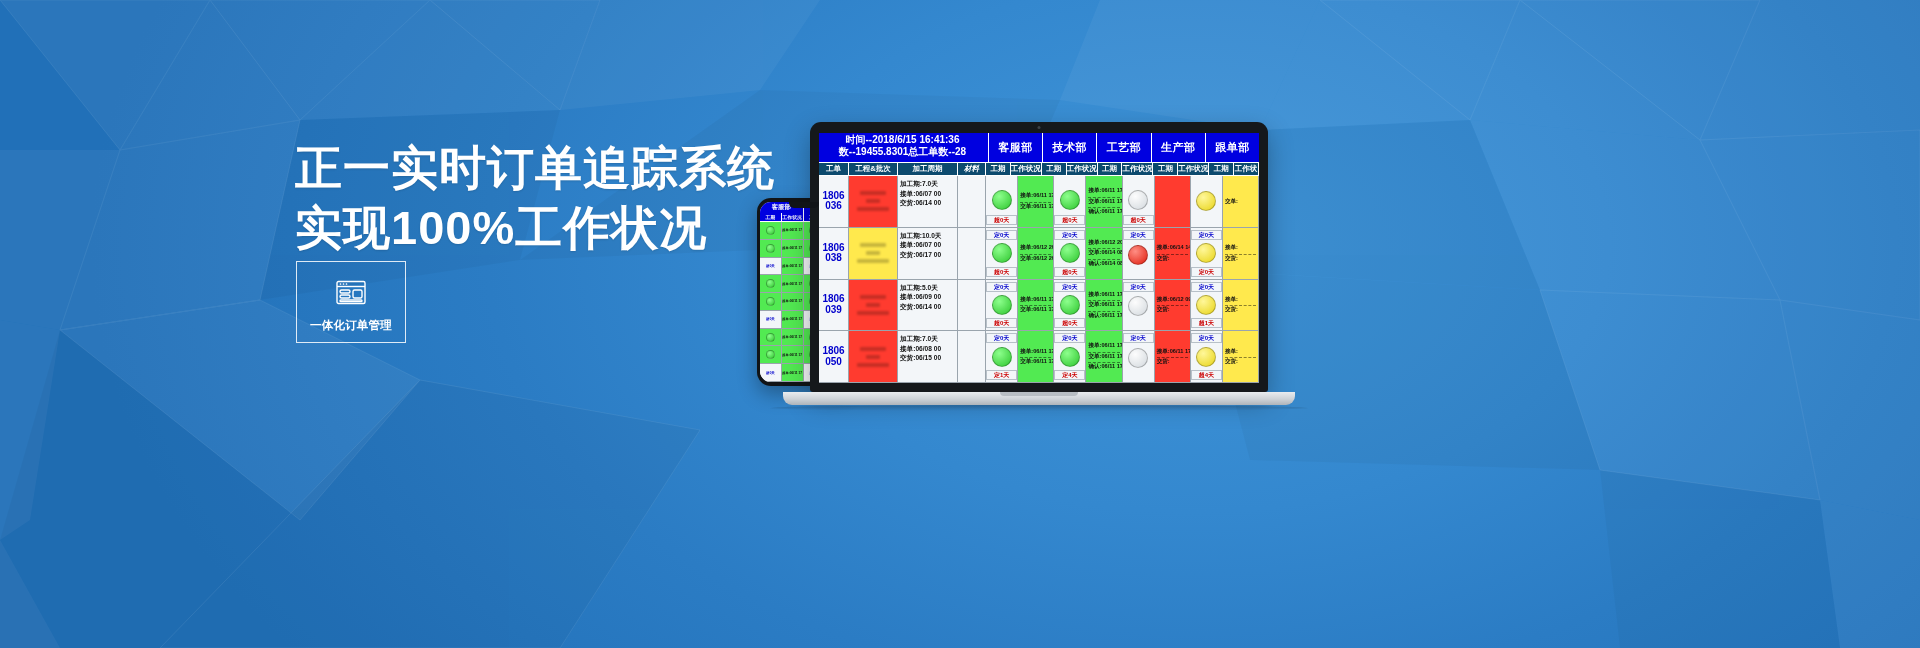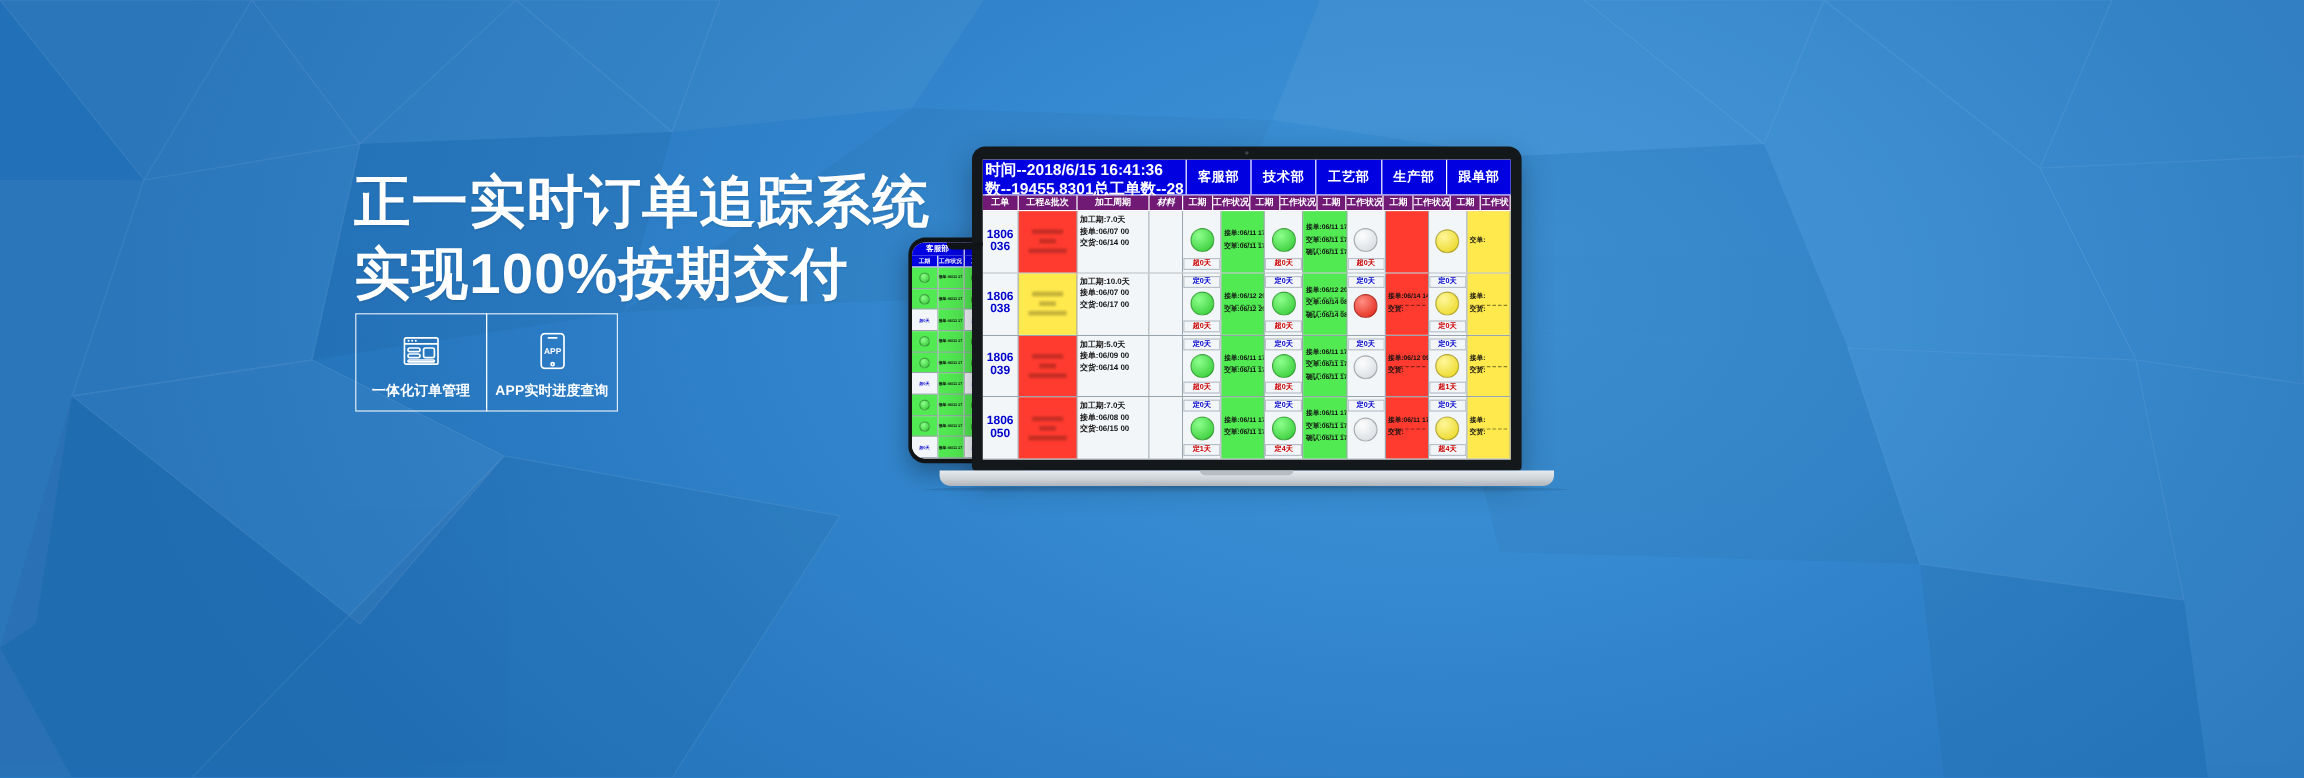--- a/index.html
+++ b/index.html
@@ -139,33 +139,33 @@
 
   
   .erp { width: 100%; height: 100%; display: flex; flex-direction: column;
          font-family: "Liberation Sans", sans-serif; }
   .erp-top {
     background: #0000e0; color: #fff; display: flex;
     height: 30px; border-bottom: 1px solid #fff;
   }
   .erp-meta { width: 170px; padding: 1px 2px; border-right: 1px solid #fff; }
   .erp-meta .mrow {
-    font-size: 13px; font-weight: bold; line-height: 1.22;
-    display: flex; justify-content: flex-start; white-space: nowrap;
+    font-size: 10px; font-weight: bold; line-height: 1.22;
+    display: flex; justify-content: center; white-space: nowrap;
   }
   .erp-meta .mrow span:last-child { padding-right:2px; }
   .dept {
     flex: 1; display: flex; align-items: center; justify-content: center;
     font-size: 11px; font-weight: bold; border-right: 1px solid #ffffff;
     letter-spacing: 0.5px;
   }
   .dept:last-child { border-right: none; }
 
   .erp-head {
-    display: flex; background: #701a75; color: #fff;
+    display: flex; background: #0c4a6e; color: #fff;
     height: 13px; border-bottom: 1px solid #fff;
   }
   .erp-head .hc {
     display: flex; align-items: center; justify-content: center;
     font-size: 7.5px; font-weight: bold;
     border-right: 1px solid #fff; white-space: nowrap;
   }
 
   .erp-body { flex: 1; display: flex; flex-direction: column; }
   .erow { flex: 1; display: flex; border-bottom: 1px solid #9aa4ad; min-height: 0; }
@@ -264,21 +264,21 @@
       <polygon points="1700,140 1920,130 1920,320 1780,300"></polygon>
       <polygon points="260,300 420,380 300,520 60,330"></polygon>
       <polygon points="1540,290 1780,300 1820,500 1600,470"></polygon>
       <polygon points="420,380 700,430 560,648 160,648"></polygon>
     </g>
   </svg>
 </div>
 
 <div class="copy">
   <div class="headline">正一实时订单追踪系统</div>
-  <div class="headline l2">实现100%按期交付</div>
+  <div class="headline l2">实现100%工作状况</div>
 </div>
 
 <div class="features">
 
   <div class="feature">
     <div class="ficon">
       <svg width="30" height="25" viewBox="0 0 30 25" fill="none" stroke="#ffffff" stroke-width="1.4">
         <rect x="1" y="1.5" width="28" height="22" rx="1.5"></rect>
         <line x1="1" y1="6.5" x2="29" y2="6.5"></line>
         <circle cx="4.5" cy="4" r="0.85" fill="#fff" stroke="none"></circle>
@@ -287,31 +287,20 @@
         <rect x="4" y="10" width="10" height="3" rx="1.5"></rect>
         <rect x="4" y="15" width="10" height="3" rx="1.5"></rect>
         <rect x="17" y="10" width="9" height="8" rx="1.5"></rect>
         <rect x="4" y="20" width="22" height="1.6" rx="0.8"></rect>
       </svg>
     </div>
     <div class="flabel">一体化订单管理</div>
   </div>
 
 
-  <div class="feature">
-    <div class="ficon">
-      <svg width="21" height="31" viewBox="0 0 21 31" fill="none" stroke="#ffffff" stroke-width="1.4">
-        <rect x="1" y="1" width="19" height="29" rx="3"></rect>
-        <line x1="7" y1="4.5" x2="14" y2="4.5" stroke-linecap="round"></line>
-        <circle cx="10.5" cy="26.5" r="1.3"></circle>
-        <text x="10.5" y="18" font-family="Liberation Sans, sans-serif" font-size="7" font-weight="bold" fill="#ffffff" stroke="none" text-anchor="middle">APP</text>
-      </svg>
-    </div>
-    <div class="flabel">APP实时进度查询</div>
-  </div>
 
 </div>
 
 <div class="phone">
   <div class="phone-notch"></div>
   <div class="phone-screen">
     <div class="mini">
       <div class="mini-head">
         <div class="md">客服部</div>
         <div class="md">技术部</div>

